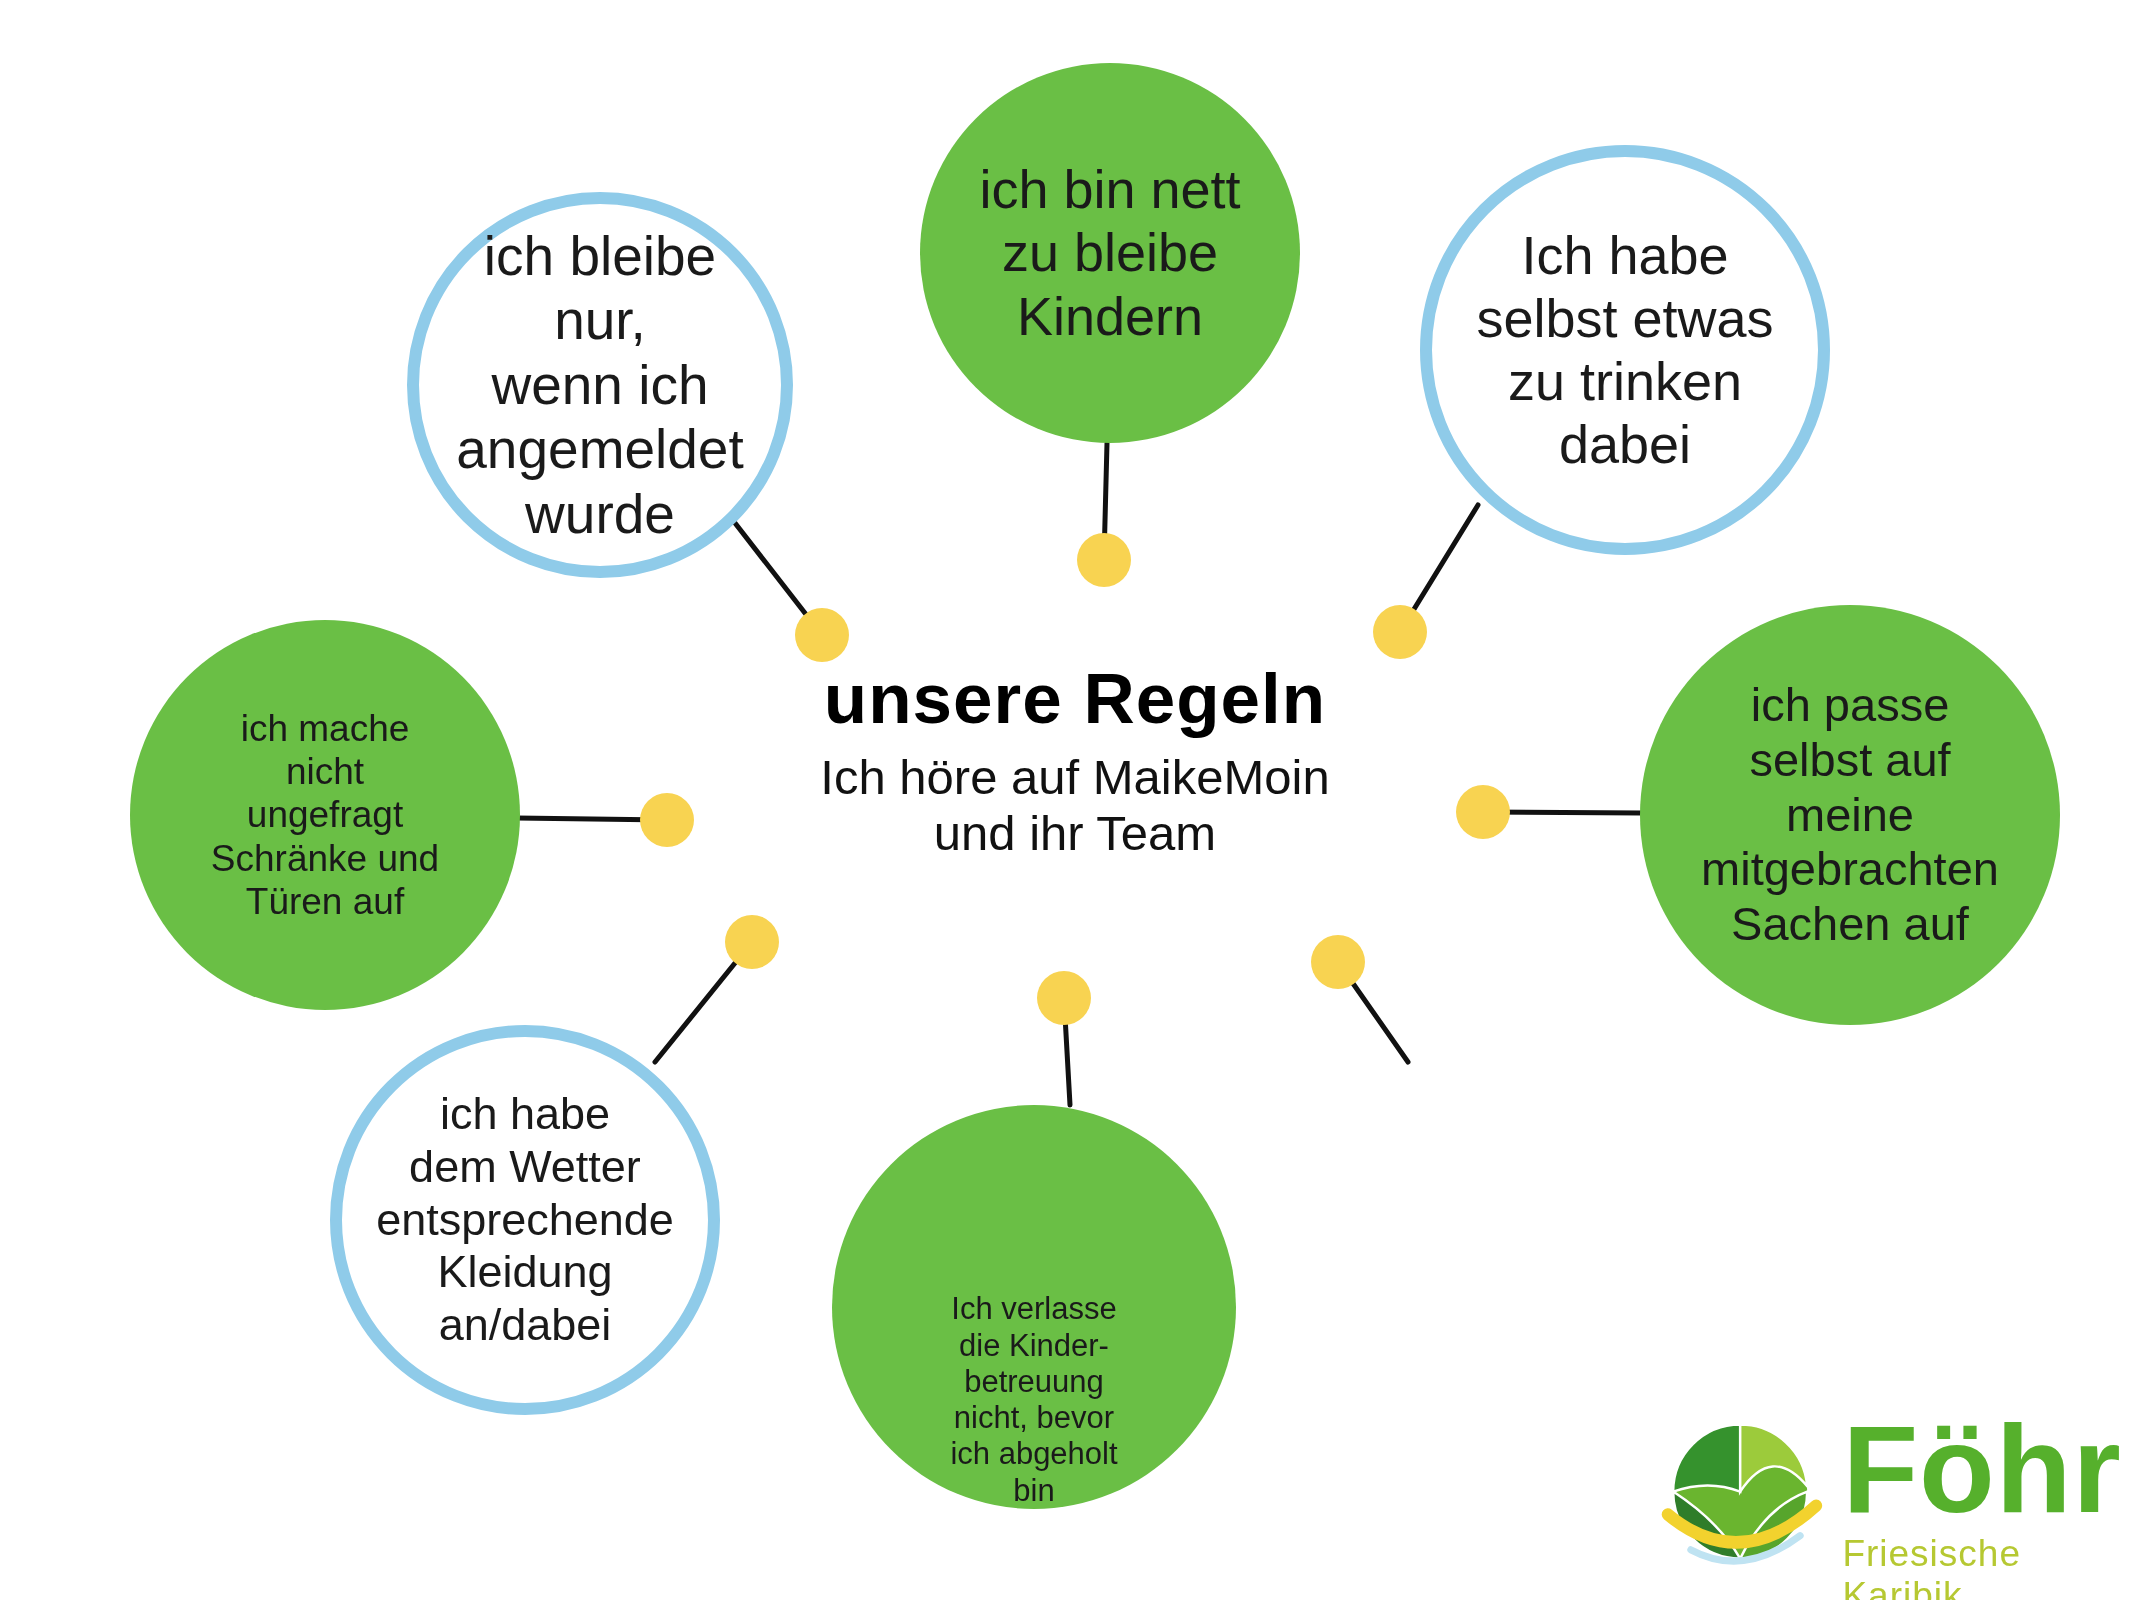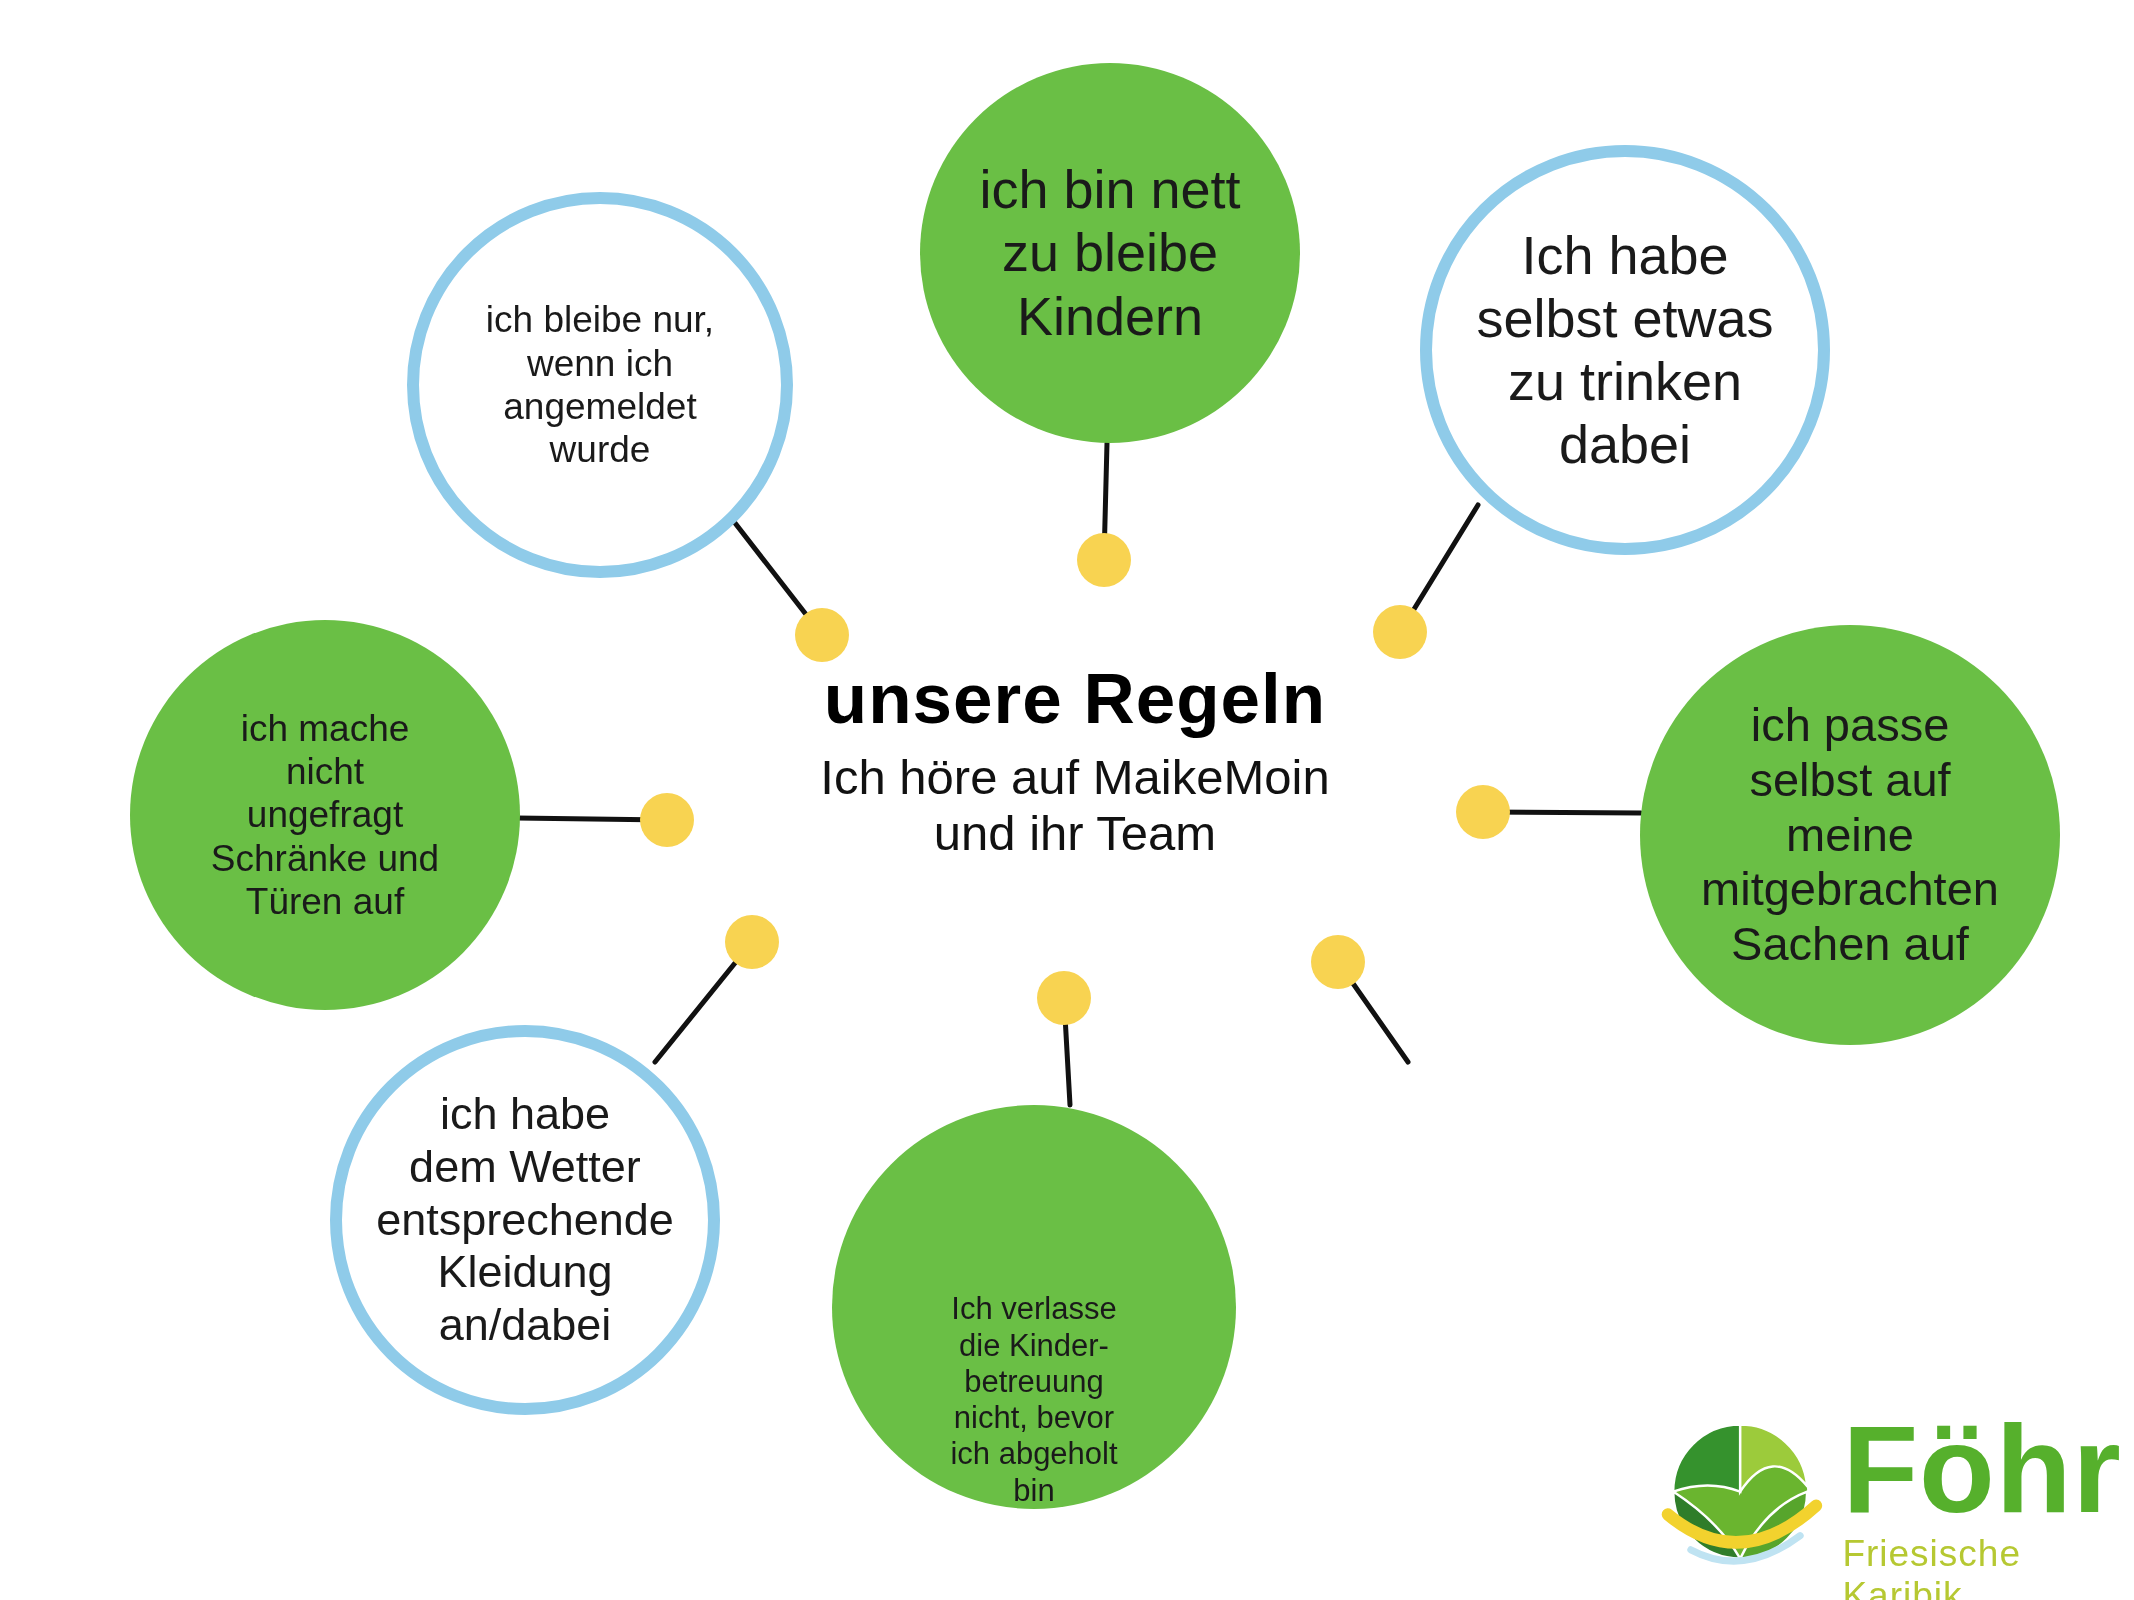--- a/index.html
+++ b/index.html
@@ -38,24 +38,24 @@
   .node.green  { background: var(--green-fill, #6abf45); }
   .node.outline{ background: #ffffff; border: 12px solid var(--blue-outline, #8fcbe9); }
   .node-text {
     white-space: pre-line;
     line-height: 1.17;
     display: block;
     padding: 0 14px;
   }
 
   
-  .n1 { left: 407px;  top: 192px;  width: 386px; height: 386px; font-size: 37px; }
+  .n1 { left: 407px;  top: 192px;  width: 386px; height: 386px; font-size: 55px; }
   .n2 { left: 920px;  top: 63px;   width: 380px; height: 380px; font-size: 54px; }
   .n3 { left: 1420px; top: 145px;  width: 410px; height: 410px; font-size: 54px; }
-  .n4 { left: 1640px; top: 625px;  width: 420px; height: 420px; font-size: 47px; }
+  .n4 { left: 1640px; top: 605px;  width: 420px; height: 420px; font-size: 47px; }
   .n5 { left: 1350px; top: 1030px; width: 370px; height: 370px; font-size: 47px; }
   .n6 { left: 832px;  top: 1105px; width: 404px; height: 404px; font-size: 31px; align-items: flex-end; }
   .n7 { left: 330px;  top: 1025px; width: 390px; height: 390px; font-size: 45px; }
   .n8 { left: 130px;  top: 620px;  width: 390px; height: 390px; font-size: 37px; }
 
   .center-block {
     position: absolute;
     left: 590px;
     top: 662px;
     width: 970px;

